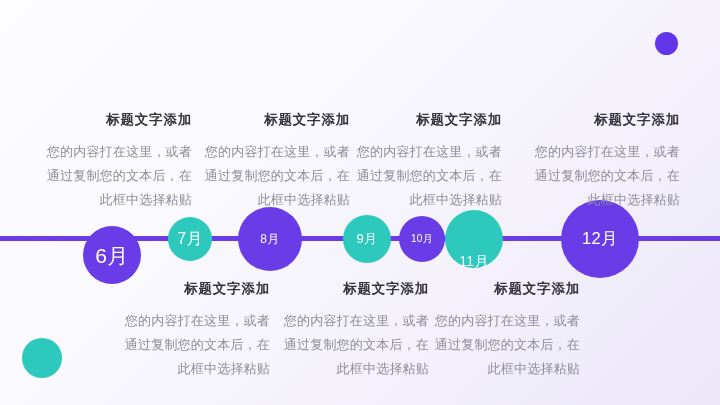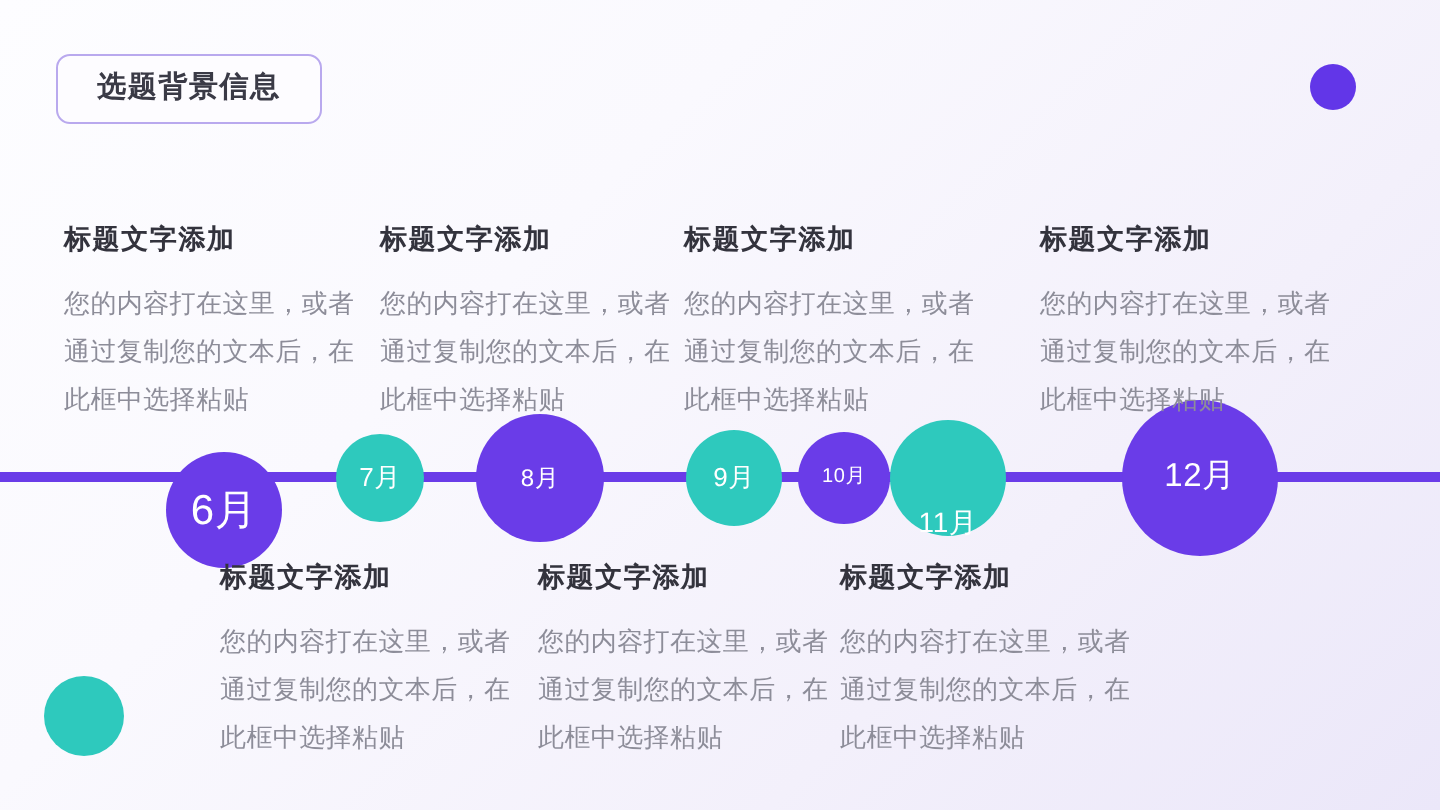--- a/index.html
+++ b/index.html
@@ -82,21 +82,21 @@
     justify-content: center;
     color: #ffffff;
     font-weight: normal;
     letter-spacing: 0.3px;
     line-height: 1;
   }
 
   
   .col {
     position: absolute;
-    text-align: left;
+    text-align: right;
   }
   .col .col-title {
     font-size: 13.5px;
     font-weight: bold;
     color: #33333d;
     letter-spacing: 0.8px;
     line-height: 1.2;
     margin-bottom: 12px;
     white-space: nowrap;
   }
@@ -108,34 +108,31 @@
   }
   .col .col-body div {
     white-space: nowrap;
   }
 </style>
 </head>
 <body>
 
 <div id="slide">
 
-  <div id="badge">
-    <span class="badge-text">选题背景信息</span>
-  </div>
 
   <div class="deco-dot" id="deco-top-right"></div>
   <div class="deco-dot" id="deco-bottom-left"></div>
 
   <div id="timeline-line"></div>
 
   <div id="nodes-layer">
       <div class="node" style="width: 58px; height: 58px; left: 83px; top: 226px; background: rgb(106, 60, 232); font-size: 21px;">
         <span>6月</span>
       </div>
-      <div class="node" style="width: 44px; height: 44px; left: 168px; top: 216.5px; background: rgb(46, 201, 189); font-size: 13px;">
+      <div class="node" style="width: 44px; height: 44px; left: 168px; top: 216.5px; background: rgb(46, 201, 189); font-size: 16px;">
         <span>7月</span>
       </div>
       <div class="node" style="width: 64px; height: 64px; left: 238px; top: 206.5px; background: rgb(106, 60, 232); font-size: 12px; justify-content: center;">
         <span>8月</span>
       </div>
       <div class="node" style="width: 48px; height: 48px; left: 343px; top: 214.5px; background: rgb(46, 201, 189); font-size: 13px;">
         <span>9月</span>
       </div>
       <div class="node" style="width: 46px; height: 46px; left: 399px; top: 215.5px; background: rgb(106, 60, 232); font-size: 10px;">
         <span>10月</span>

